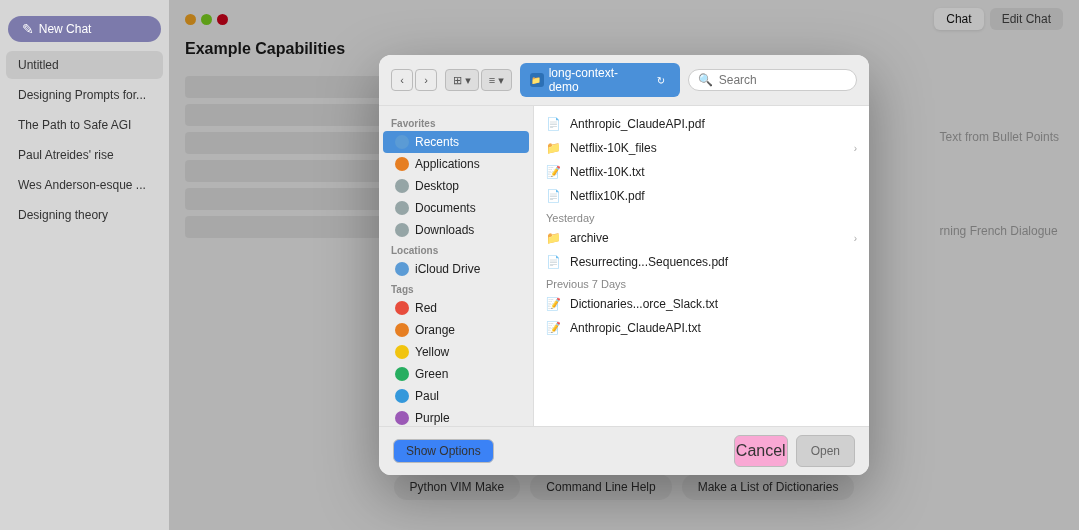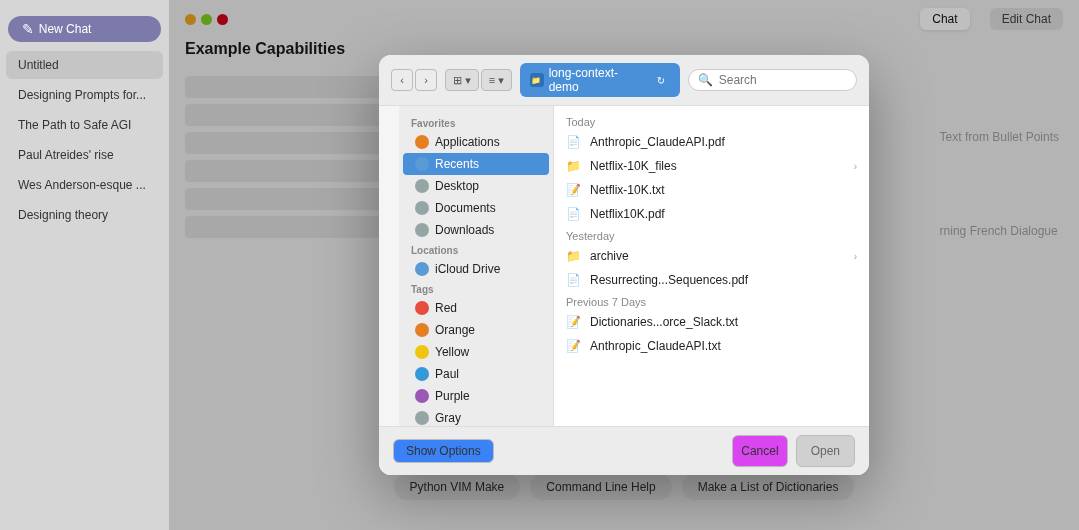--- a/index.html
+++ b/index.html
@@ -250,21 +250,20 @@
       background: transparent;
       font-size: 12px;
       width: 100%;
     }
 
     
     .dialog-body {
       display: flex;
       flex: 1;
       overflow: hidden;
-      margin-left: 20px;
     }
     .sidebar-pane {
       width: 155px;
       background: #ececec;
       border-right: 1px solid #ddd;
       padding: 8px 0;
       overflow-y: auto;
       flex-shrink: 0;
     }
     .sidebar-section-label {
@@ -349,25 +348,25 @@
       padding: 4px 12px;
       font-size: 12px;
       cursor: pointer;
       color: #333;
     }
     .footer-right {
       display: flex;
       gap: 8px;
     }
     .cancel-btn {
-      background: #d946ef;
+      background: #f9a8d4;
       border: 1px solid #bbb;
       border-radius: 6px;
-      padding: 4px 8px;
-      font-size: 12px;
+      padding: 4px 1px;
+      font-size: 16px;
       cursor: pointer;
       color: #333;
     }
     .open-btn {
       background: #d0d0d0;
       border: 1px solid #bbb;
       border-radius: 6px;
       padding: 8px 14px;
       font-size: 12px;
       cursor: pointer;
@@ -407,21 +406,21 @@
 </div>
 
 <div class="main">
 
   <div style="display:flex; align-items:center; justify-content:space-between; padding: 8px 16px 0;">
     <div style="display:flex;gap:5px;">
       <div class="wc" style="background:#f5a623;"></div>
       <div class="wc" style="background:#7ed321;"></div>
       <div class="wc" style="background:#d0021b;"></div>
     </div>
-    <div style="display:flex;gap:20px;padding-left:20px;">
+    <div style="display:flex;gap:6px;padding-left:20px;">
       <button class="tab-btn active-tab">Chat</button>
       <button class="tab-btn">Edit Chat</button>
     </div>
   </div>
 
   <div class="page-title">Example Capabilities</div>
 
   <div class="content-area">
     <div class="content-row" style="width:40%;"></div>
     <div class="content-row" style="width:55%;"></div>
@@ -462,29 +461,29 @@
         <div class="search-box">
           <span>🔍</span>
           <input type="text" placeholder="Search" style="">
         </div>
       </div>
 
       <div class="dialog-body">
 
         <div class="sidebar-pane">
           <div class="sidebar-section-label">Favorites</div>
-          <div class="sidebar-file-item">
-            <div class="icon-circle" style="background:#e67e22;"></div>
-            <span>Applications</span>
-          </div>
           <div class="sidebar-file-item selected">
             <div class="icon-circle" style="background:#5b9bd5;"></div>
             <span>Recents</span>
           </div>
           <div class="sidebar-file-item">
+            <div class="icon-circle" style="background:#e67e22;"></div>
+            <span>Applications</span>
+          </div>
+          <div class="sidebar-file-item">
             <div class="icon-circle" style="background:#95a5a6;"></div>
             <span>Desktop</span>
           </div>
           <div class="sidebar-file-item">
             <div class="icon-circle" style="background:#95a5a6;"></div>
             <span>Documents</span>
           </div>
           <div class="sidebar-file-item">
             <div class="icon-circle" style="background:#95a5a6;"></div>
             <span>Downloads</span>
@@ -503,36 +502,39 @@
           </div>
           <div class="sidebar-file-item">
             <div class="icon-circle dot-orange"></div>
             <span>Orange</span>
           </div>
           <div class="sidebar-file-item">
             <div class="icon-circle dot-yellow"></div>
             <span>Yellow</span>
           </div>
           <div class="sidebar-file-item">
+            <div class="icon-circle dot-green"></div>
+            <span>Green</span>
+          </div>
+          <div class="sidebar-file-item">
             <div class="icon-circle dot-blue"></div>
             <span>Paul</span>
           </div>
           <div class="sidebar-file-item">
             <div class="icon-circle dot-purple"></div>
             <span>Purple</span>
           </div>
           <div class="sidebar-file-item">
             <div class="icon-circle dot-gray"></div>
             <span>Gray</span>
           </div>
         </div>
 
         <div class="file-list-pane">
 
-          <div class="file-section-header">Today</div>
           <div class="file-entry">
             <span class="file-icon pdf-icon">📄</span>
             <span>Anthropic_ClaudeAPI.pdf</span>
           </div>
           <div class="file-entry">
             <span class="file-icon folder-color">📁</span>
             <span>Netflix-10K_files</span>
             <span class="chevron">›</span>
           </div>
           <div class="file-entry">

